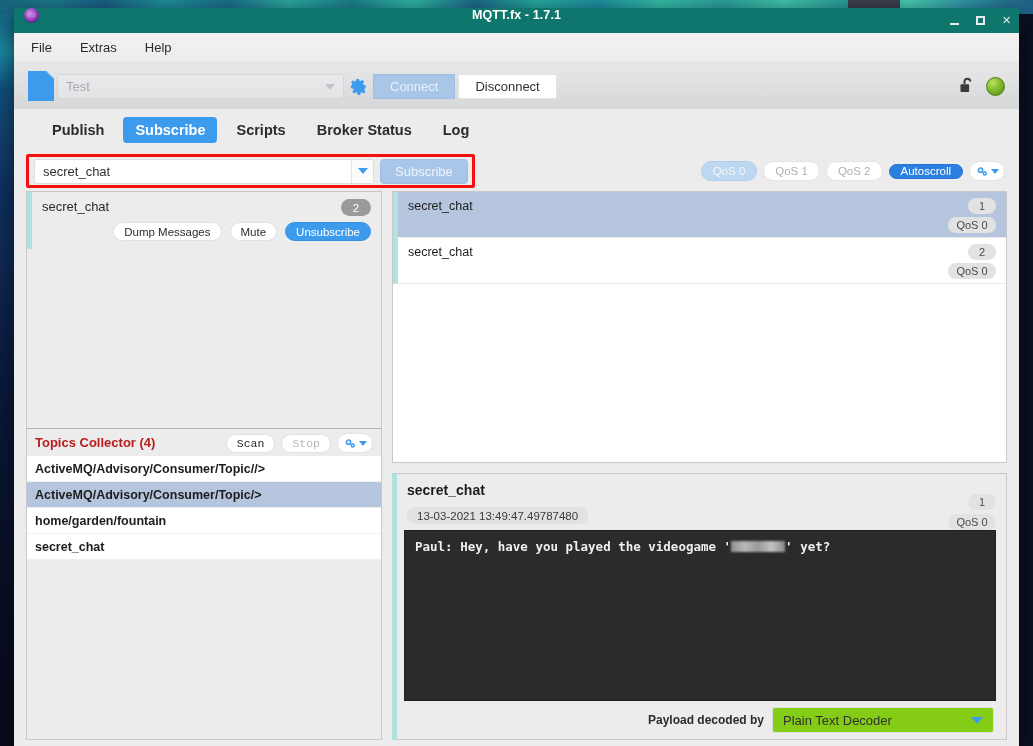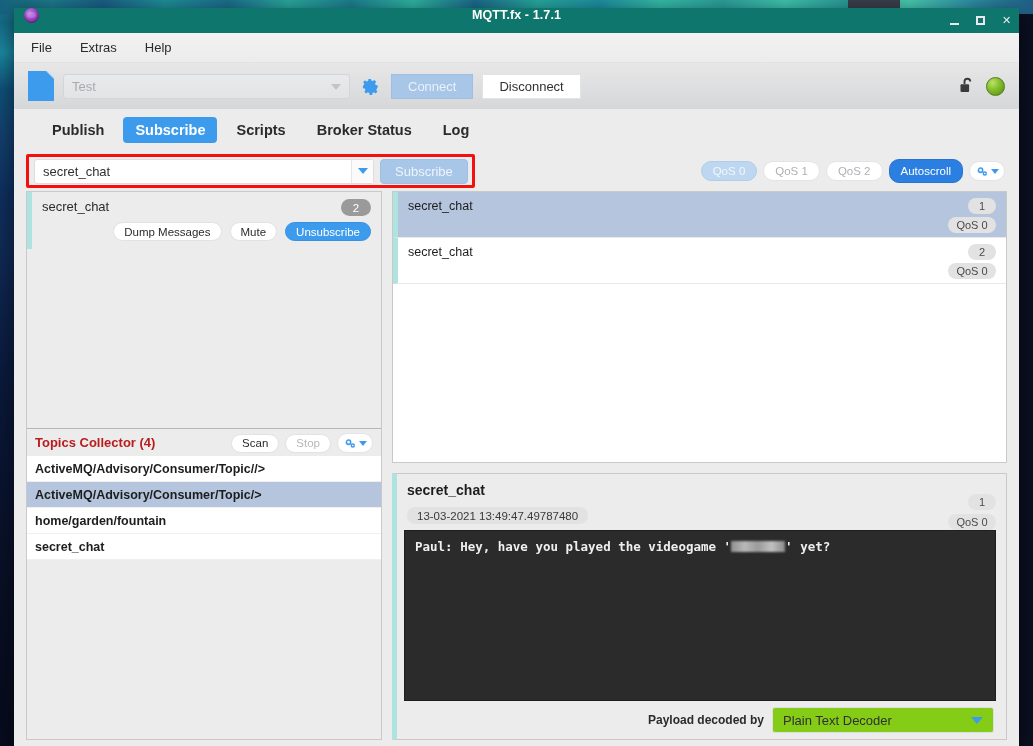--- a/index.html
+++ b/index.html
@@ -98,21 +98,21 @@
   .menu-item {
     font-size: 13px; color: #2b2b2b; cursor: default;
     padding: 2px 3px;
   }
 
   
   #toolbar {
     height: 46px; flex: 0 0 46px;
     background: linear-gradient(180deg, #e7e7e8 0%, #d6d7d9 100%);
     display: flex; align-items: center;
-    padding: 0 14px; gap: 9px;
+    padding: 0 14px; gap: 3px;
     position: relative;
   }
   #doc-icon {
     width: 26px; height: 30px; position: relative;
     background: #3d9bee;
     clip-path: polygon(0 0, 72% 0, 100% 24%, 100% 100%, 0 100%);
   }
   #doc-icon::after {
     content: ""; position: absolute; right: 0; top: 0;
     width: 8px; height: 8px;
@@ -230,21 +230,21 @@
     height: 20px; border-radius: 10px;
     font-size: 11.5px; color: #adb1b5;
     background: #fff; border: 1px solid #e4e4e4;
     display: flex; align-items: center; justify-content: center;
     padding: 0 11px;
   }
   .qos-btn.sel {
     background: #bdd7f0; color: #f2f7fc; border-color: #b1cde9;
   }
   #autoscroll-btn {
-    height: 24px; border-radius: 10px;
+    height: 15px; border-radius: 10px;
     font-size: 11.5px; color: #fff;
     background: #2b7fe0; border: 1px solid #2574d3;
     display: flex; align-items: center; justify-content: center;
     padding: 0 11px;
   }
   .cog-btn {
     height: 20px; min-width: 36px; border-radius: 10px;
     background: #fff; border: 1px solid #e4e4e4;
     display: flex; align-items: center; justify-content: center; gap: 2px;
   }
@@ -329,21 +329,21 @@
     border-top: 1px solid #b6b6b6;
     display: flex; align-items: center;
     padding: 0 8px 0 8px;
     position: relative;
   }
   #topics-header .ttl {
     font-size: 13px; font-weight: bold; color: #b91c1c;
   }
   #topics-header .hdr-btns {
     position: absolute; right: 8px; top: 4px;
-    display: flex; gap: 6px; align-items: center;
+    display: flex; gap: 6px; align-items: center; font-family: Liberation Mono, monospace;
   }
   .sm-btn {
     height: 19px; border-radius: 10px;
     font-size: 11.5px;
     background: #fff; border: 1px solid #e2e2e2; color: #2b2b2b;
     display: flex; align-items: center; justify-content: center;
     padding: 0 10px;
   }
   .sm-btn.disabled { color: #b6b8ba; }
   #topics-list {

